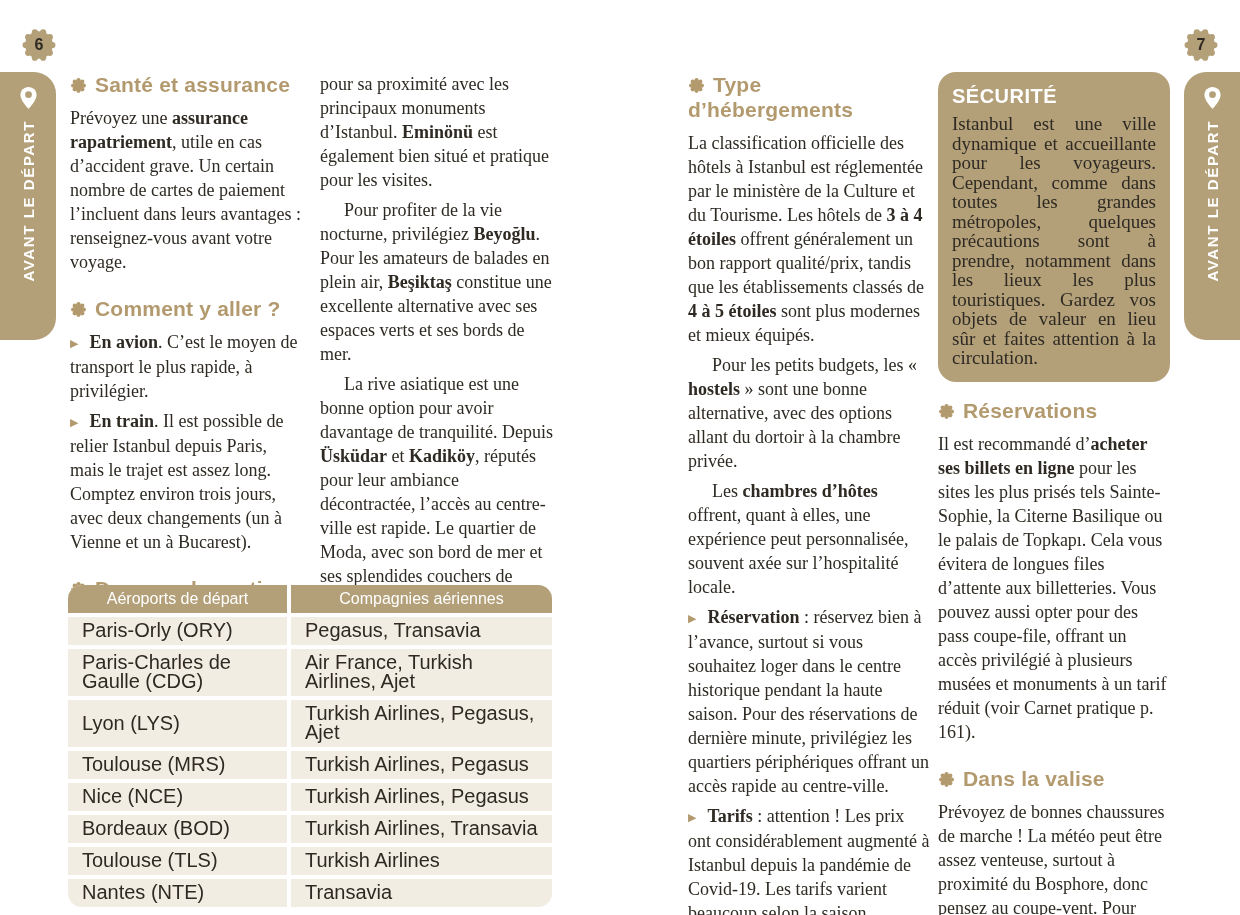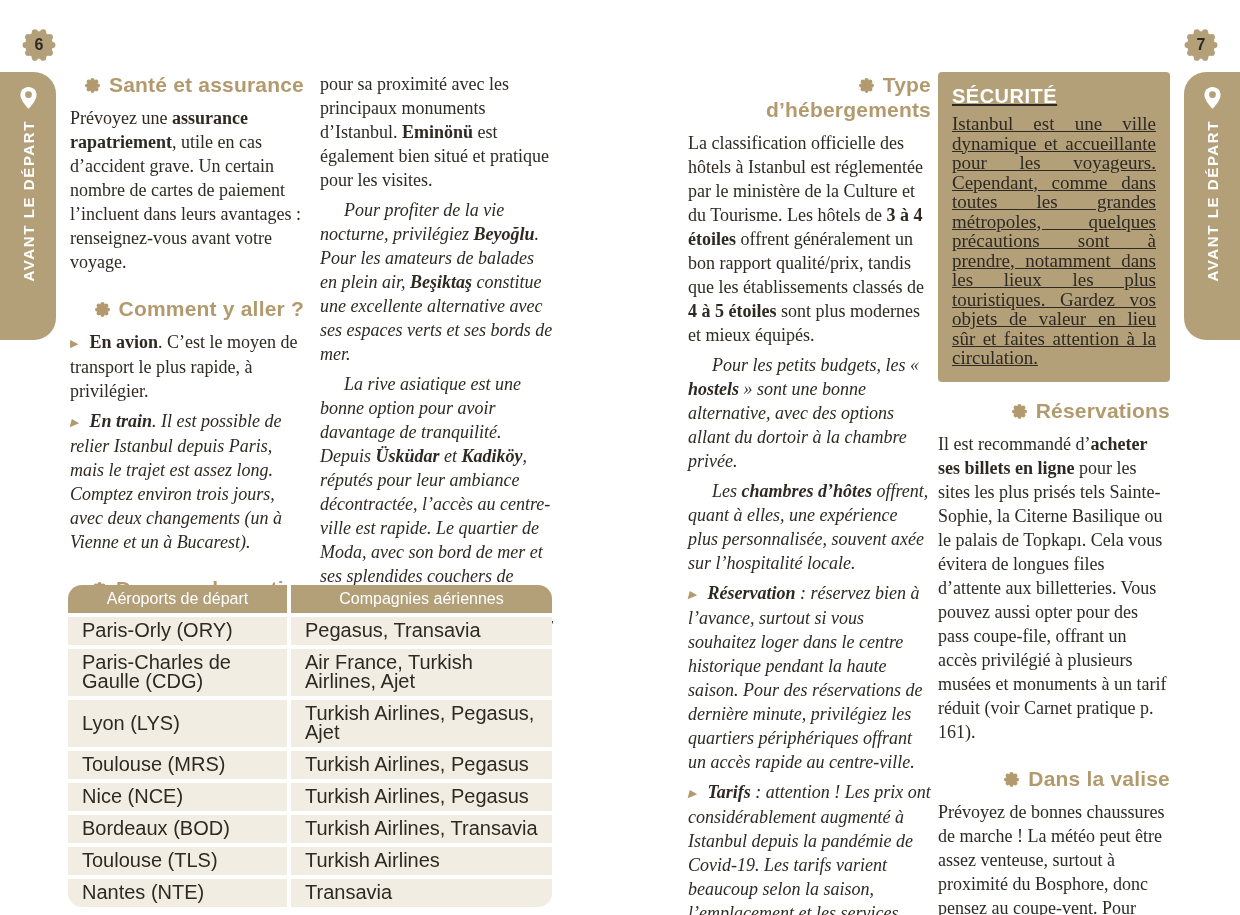--- a/index.html
+++ b/index.html
@@ -27,33 +27,33 @@
           font:700 15px "Liberation Sans",sans-serif;color:#fff;letter-spacing:1.6px;white-space:nowrap;}
 
   
   .col{position:absolute;top:72px;}
   #col1{left:70px;width:234px;}
   #col2{left:320px;width:233px;}
   #col3{left:688px;width:243px;}
   #col4{left:938px;width:232px;}
 
   p.body{font-size:18px;line-height:24px;color:var(--ink);}
-  p.body + p.body{margin-top:6px;font-style:italic;}
+  p.body + p.body{margin-top:6px;}
   .ind{text-indent:24px;}
   .b{font-weight:700;}
   .tri{color:var(--accent);font-family:"Liberation Sans",sans-serif;font-size:11px;
        margin-right:11px;vertical-align:1px;}
 
   .hd{font:700 21px/25px "Liberation Sans",sans-serif;color:var(--accent);
-      margin:22px 0 9px;white-space:pre-line;letter-spacing:.2px;text-align:right;}
+      margin:22px 0 9px;white-space:pre-line;letter-spacing:.2px;}
   .hd.first{margin-top:0;}
   .rosette{width:17px;height:17px;margin-right:8px;vertical-align:-2px;fill:var(--accent);}
 
   
-  .secbox{background:var(--panel);border-radius:4px;padding:12px 14px 14px;margin-bottom:16px;text-decoration:underline;}
+  .secbox{background:var(--panel);border-radius:18px;padding:12px 14px 14px;margin-bottom:16px;}
   .secbox h3{font:700 20px/24px "Liberation Sans",sans-serif;color:#fff;margin:0 0 6px;letter-spacing:.5px;}
   .secbox p{font-size:19px;line-height:19.5px;color:var(--ink);text-align:justify;}
 
   
   #airports{position:absolute;left:68px;top:585px;width:484px;
             display:grid;grid-template-columns:219px 1fr;gap:4px;background:var(--paper);
             border-radius:14px;overflow:hidden;
             font-family:"Liberation Sans",sans-serif;font-weight:400;}
   #airports .hc{background:var(--panel);color:#fff;font-size:16px;
                 display:flex;align-items:center;justify-content:center;padding:5px 4px;min-height:28px;}
@@ -169,21 +169,21 @@
       <div class="c">Transavia</div>
     </div>
 
   <div class="col" id="col3">
     <h2 class="hd first"><svg class="rosette">
           <use href="#rosette"></use>
         </svg><span>Type
 d’hébergements</span></h2>
     <p class="body"><span>La classification officielle des hôtels à Istanbul est réglementée par le ministère de la Culture et du Tourisme. Les hôtels de </span><span class="b">3 à 4 étoiles</span><span> offrent généralement un bon rapport qualité/prix, tandis que les établissements classés de </span><span class="b">4 à 5 étoiles</span><span> sont plus modernes et mieux équipés.</span></p>
     <p class="body ind"><span>Pour les petits budgets, les « </span><span class="b">hostels</span><span> » sont une bonne alternative, avec des options allant du dortoir à la chambre privée.</span></p>
-    <p class="body ind"><span>Les </span><span class="b">chambres d’hôtes</span><span> offrent, quant à elles, une expérience plus personnalisée, souvent axée sur l’hospitalité locale.</span></p>
+    <p class="body ind"><span>Les </span><span class="b">chambres d’hôtes</span><span> offrent, quant à elles, une expérience peut personnalisée, souvent axée sur l’hospitalité locale.</span></p>
     <p class="body"><span class="tri">▶</span><span class="b">Réservation</span><span> : réservez bien à l’avance, surtout si vous souhaitez loger dans le centre historique pendant la haute saison. Pour des réservations de dernière minute, privilégiez les quartiers périphériques offrant un accès rapide au centre-ville.</span></p>
     <p class="body"><span class="tri">▶</span><span class="b">Tarifs</span><span> : attention ! Les prix ont considérablement augmenté à Istanbul depuis la pandémie de Covid-19. Les tarifs varient beaucoup selon la saison, l’emplacement et les services proposés par les établissements. Depuis 2023, la Turquie a également introduit une </span><span class="b">taxe touristique de 2</span><span> % sur les hébergements.</span></p>
   </div>
 
   <div class="col" id="col4">
     <div class="secbox">
       <h3>SÉCURITÉ</h3>
       <p>Istanbul est une ville dynamique et accueillante pour les voyageurs. Cependant, comme dans toutes les grandes métropoles, quelques précautions sont à prendre, notamment dans les lieux les plus touristiques. Gardez vos objets de valeur en lieu sûr et faites attention à la circulation.</p>
     </div>
 

